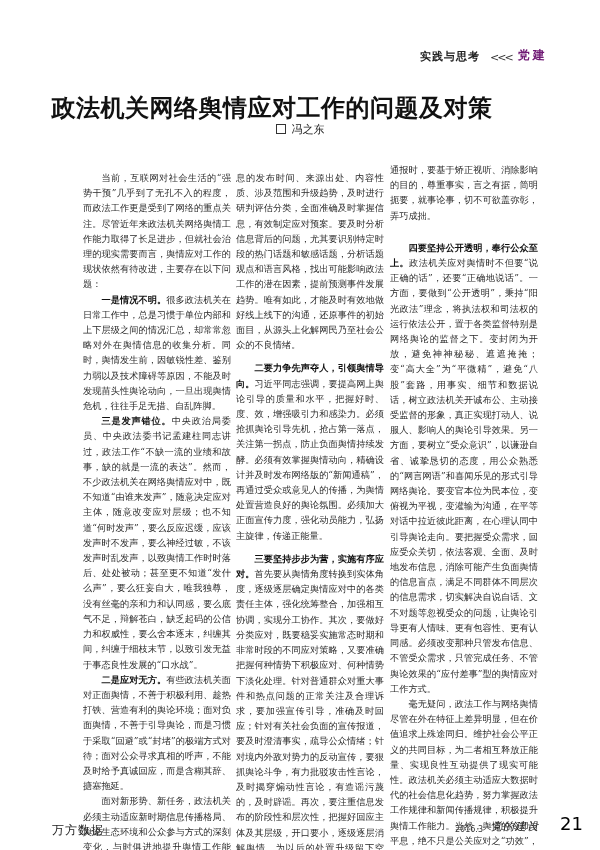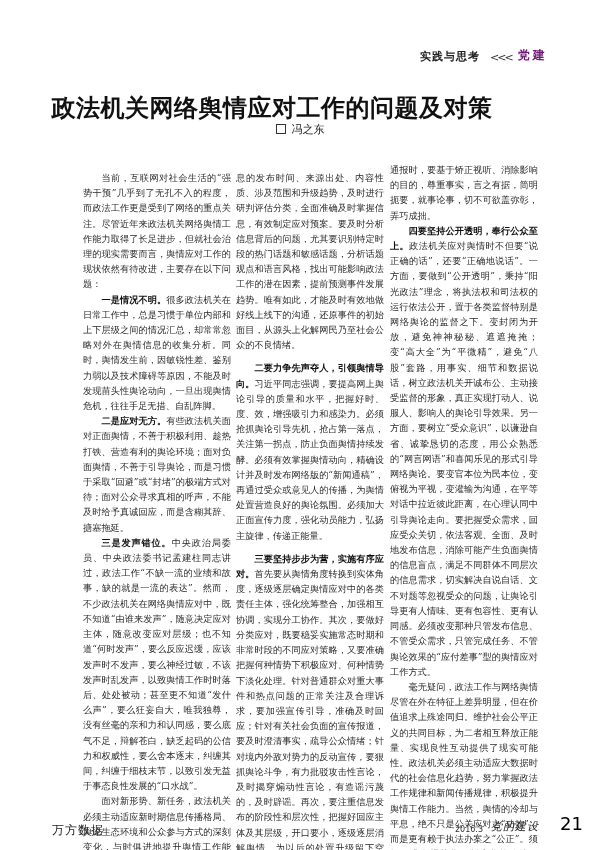--- a/index.html
+++ b/index.html
@@ -15,21 +15,21 @@
   .author{position:absolute;top:122px;left:0;width:600px;text-align:center;
           font-family:"DejaVu Sans",sans-serif;font-size:11px;color:#222;}
   .author .box{display:inline-block;width:8px;height:8px;border:1px solid #333;margin-right:6px;vertical-align:-1px;}
   .col-text{position:absolute;top:170px;width:148px;font-size:9.2px;line-height:15.2px;
             text-align:justify;color:#2a2a2a;}
   .col-text p{margin:0;text-indent:2em;}
   .col-text b{font-weight:bold;color:#111;}
   .c1{left:83px;}
   .c2{left:236px;}
   .c3{left:390px;top:162px;}
-  .c3 p.gap{margin-top:0;}
+  .c3 p.gap{margin-top:17px;}
   .c2 p.gap{margin-top:8px;}
   .footer{position:absolute;top:813px;left:455px;display:flex;align-items:flex-end;}
   .footer .issue{font-size:8px;font-family:"DejaVu Sans",sans-serif;color:#333;margin-right:8px;}
   .footer .mag{font-size:11px;font-style:italic;font-family:"DejaVu Serif",serif;color:#222;margin-right:6px;letter-spacing:1px;}
   .footer .page{font-size:18px;font-family:"DejaVu Sans",sans-serif;color:#000000;margin-left:15px;}
   .watermark{position:absolute;top:822px;left:52px;font-family:Liberation Serif, serif;
              font-size:12px;color:#222;letter-spacing:1px;}
 </style>
 </head>
 <body>
@@ -42,22 +42,22 @@
 
 <div class="title">政法机关网络舆情应对工作的问题及对策</div>
 
 <div class="author">
   <span class="box"></span><span>冯之东</span>
 </div>
 
 <div class="col-text c1">
   <p>当前，互联网对社会生活的“强势干预”几乎到了无孔不入的程度，而政法工作更是受到了网络的重点关注。尽管近年来政法机关网络舆情工作能力取得了长足进步，但就社会治理的现实需要而言，舆情应对工作的现状依然有待改进，主要存在以下问题：</p>
   <p><b>一是情况不明。</b><span>很多政法机关在日常工作中，总是习惯于单位内部和上下层级之间的情况汇总，却常常忽略对外在舆情信息的收集分析。同时，舆情发生前，因敏锐性差、鉴别力弱以及技术障碍等原因，不能及时发现苗头性舆论动向，一旦出现舆情危机，往往手足无措、自乱阵脚。</span></p>
+  <p><b>三是发声错位。</b><span>中央政治局委员、中央政法委书记孟建柱同志讲过，政法工作“不缺一流的业绩和故事，缺的就是一流的表达”。然而，不少政法机关在网络舆情应对中，既不知道“由谁来发声”，随意决定应对主体，随意改变应对层级；也不知道“何时发声”，要么反应迟缓，应该发声时不发声，要么神经过敏，不该发声时乱发声，以致舆情工作时时落后、处处被动；甚至更不知道“发什么声”，要么狂妄自大，唯我独尊，没有丝毫的亲和力和认同感，要么底气不足，辩解苍白，缺乏起码的公信力和权威性，要么舍本逐末，纠缠其间，纠缠于细枝末节，以致引发无益于事态良性发展的“口水战”。</span></p>
   <p><b>二是应对无方。</b><span>有些政法机关面对正面舆情，不善于积极利用、趁热打铁、营造有利的舆论环境；面对负面舆情，不善于引导舆论，而是习惯于采取“回避”或“封堵”的极端方式对待；面对公众寻求真相的呼声，不能及时给予真诚回应，而是含糊其辞、搪塞拖延。</span></p>
-  <p><b>三是发声错位。</b><span>中央政治局委员、中央政法委书记孟建柱同志讲过，政法工作“不缺一流的业绩和故事，缺的就是一流的表达”。然而，不少政法机关在网络舆情应对中，既不知道“由谁来发声”，随意决定应对主体，随意改变应对层级；也不知道“何时发声”，要么反应迟缓，应该发声时不发声，要么神经过敏，不该发声时乱发声，以致舆情工作时时落后、处处被动；甚至更不知道“发什么声”，要么狂妄自大，唯我独尊，没有丝毫的亲和力和认同感，要么底气不足，辩解苍白，缺乏起码的公信力和权威性，要么舍本逐末，纠缠其间，纠缠于细枝末节，以致引发无益于事态良性发展的“口水战”。</span></p>
   <p>面对新形势、新任务，政法机关必须主动适应新时期信息传播格局、舆论生态环境和公众参与方式的深刻变化，与时俱进地提升舆情工作能力。</p>
 
 </div>
 
 <div class="col-text c2">
   <p style="text-indent:0">息的发布时间、来源出处、内容性质、涉及范围和升级趋势，及时进行研判评估分类，全面准确及时掌握信息，有效制定应对预案。要及时分析信息背后的问题，尤其要识别特定时段的热门话题和敏感话题，分析话题观点和语言风格，找出可能影响政法工作的潜在因素，提前预测事件发展趋势。唯有如此，才能及时有效地做好线上线下的沟通，还原事件的初始面目，从源头上化解网民乃至社会公众的不良情绪。</p>
   <p class="gap"><b>二要力争先声夺人，引领舆情导向。</b><span>习近平同志强调，要提高网上舆论引导的质量和水平，把握好时、度、效，增强吸引力和感染力。必须抢抓舆论引导先机，抢占第一落点，关注第一拐点，防止负面舆情持续发酵。必须有效掌握舆情动向，精确设计并及时发布网络版的“新闻通稿”，再通过受众或意见人的传播，为舆情处置营造良好的舆论氛围。必须加大正面宣传力度，强化动员能力，弘扬主旋律，传递正能量。</span></p>
   <p class="gap"><b>三要坚持步步为营，实施有序应对。</b><span>首先要从舆情角度转换到实体角度，逐级逐层确定舆情应对中的各类责任主体，强化统筹整合，加强相互协调，实现分工协作。其次，要做好分类应对，既要稳妥实施常态时期和非常时段的不同应对策略，又要准确把握何种情势下积极应对、何种情势下淡化处理。针对普通群众对重大事件和热点问题的正常关注及合理诉求，要加强宣传引导，准确及时回应；针对有关社会负面的宣传报道，要及时澄清事实，疏导公众情绪；针对境内外敌对势力的反动宣传，要狠抓舆论斗争，有力批驳攻击性言论，及时揭穿煽动性言论，有造谣污蔑的，及时辟谣。再次，要注重信息发布的阶段性和层次性，把握好回应主体及其层级，开口要小，逐级逐层消解舆情，为以后的处置升级留下空间。最后，要统一发布口径，不可多人多个版本，或者同一人不同时间不同版本。召开新闻发布会进行</span></p>
 </div>
 

